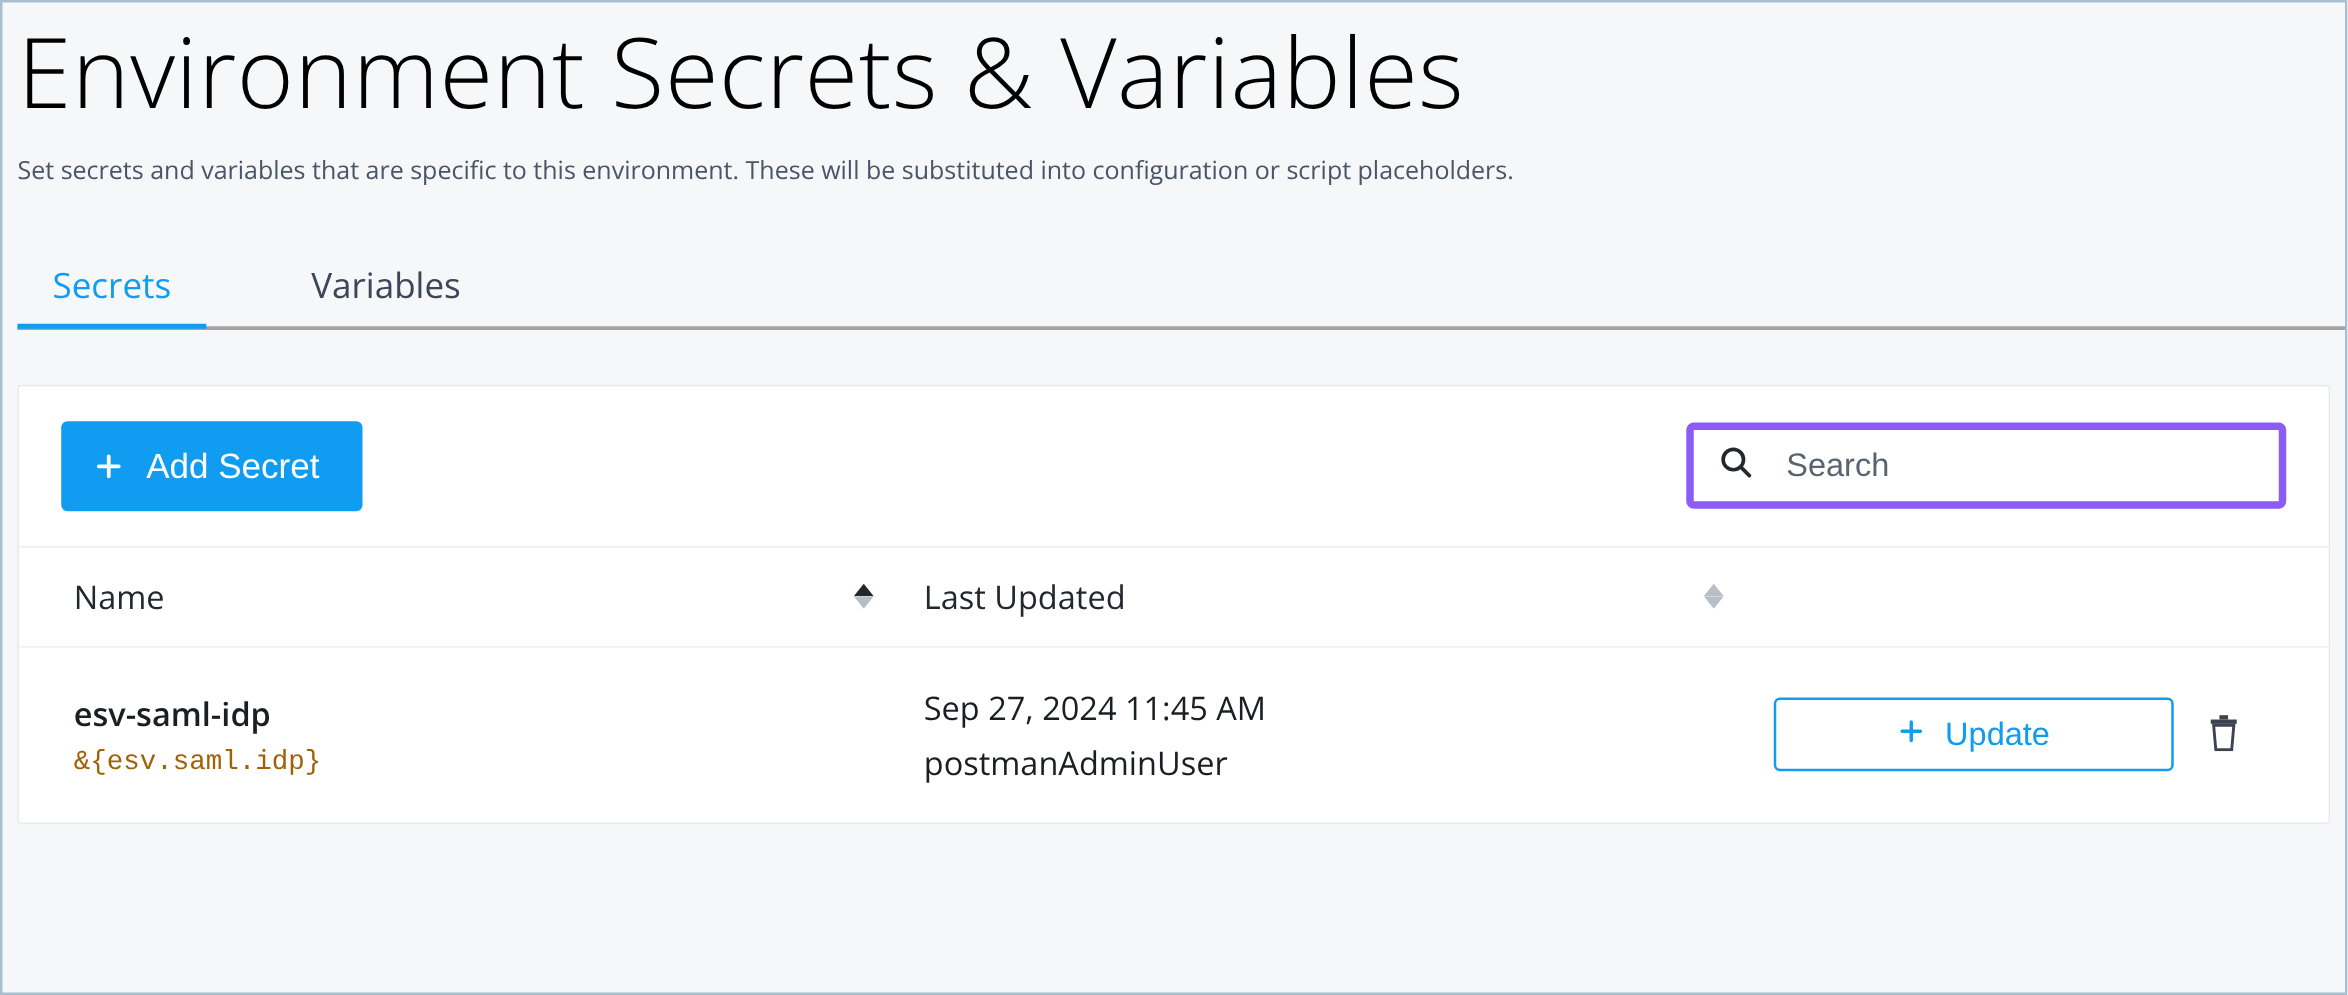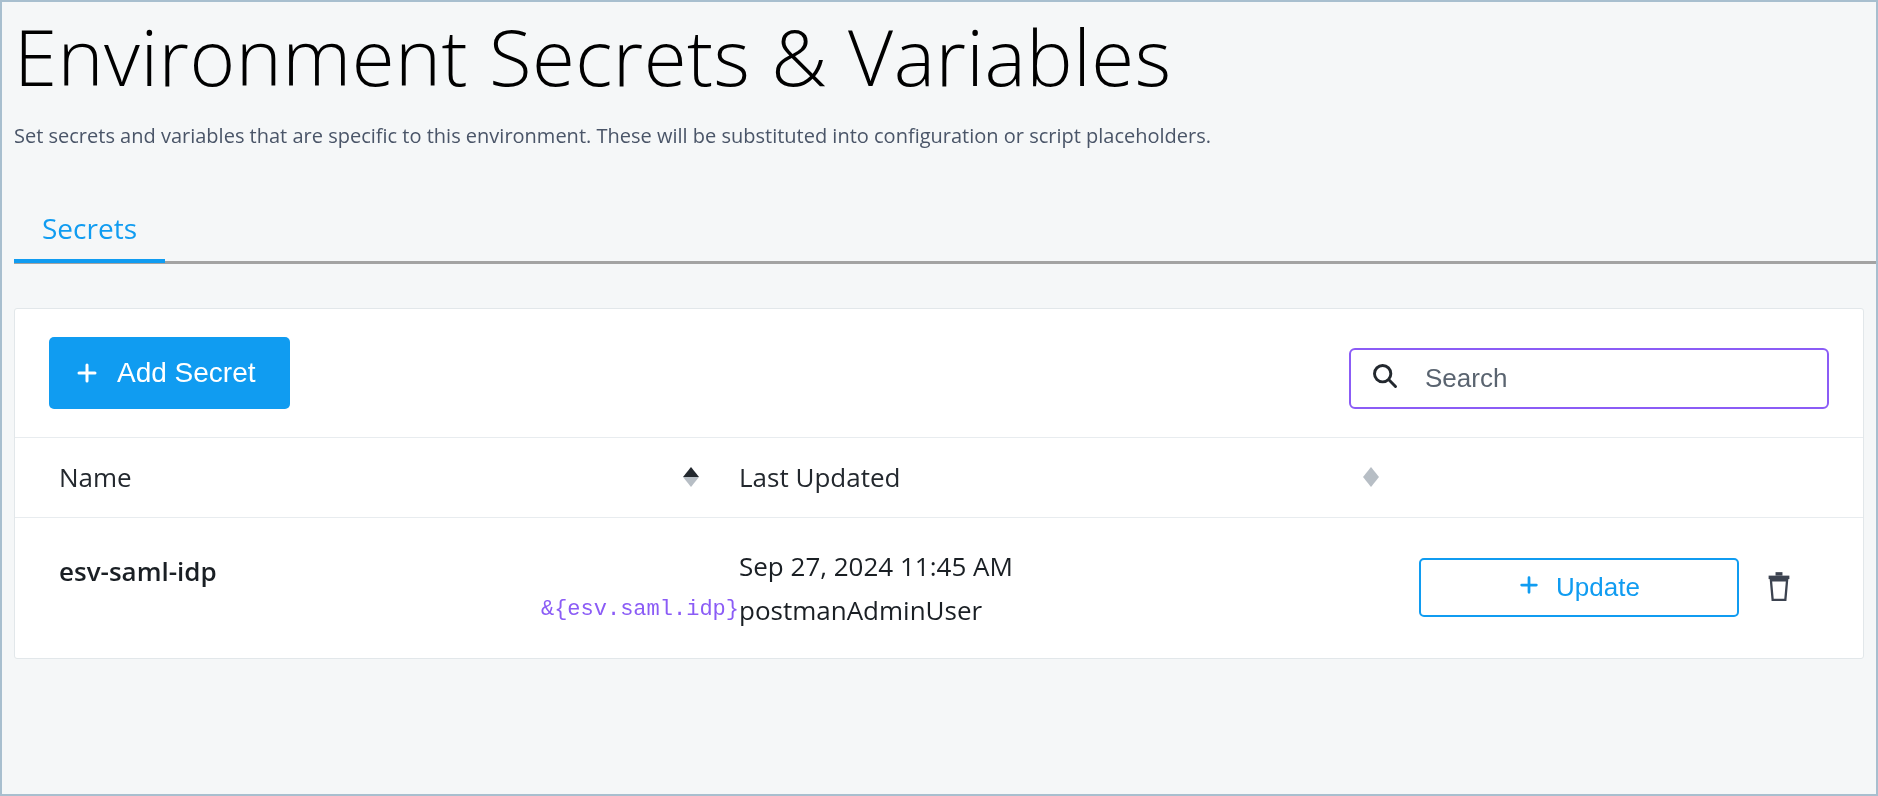--- a/index.html
+++ b/index.html
@@ -55,21 +55,21 @@
     background: #109cf1;
   }
   .card {
     margin: 44px 12px 0 12px;
     background: #fff;
     border: 1px solid #e2e7ea;
     border-radius: 3px;
   }
   .toolbar {
     display: flex;
-    align-items: flex-end;
+    align-items: center;
     justify-content: space-between;
     padding: 28px 34px;
     border-bottom: 1px solid #e8ecef;
   }
   .btn-primary {
     display: inline-flex;
     align-items: center;
     gap: 18px;
     background: #109cf1;
     color: #fff;
@@ -77,21 +77,21 @@
     border-radius: 5px;
     font-size: 28px;
     font-weight: 400;
     padding: 20px 34px 20px 26px;
     cursor: pointer;
   }
   .btn-primary .plus-icon svg { display:block; }
   .search-wrap {
     display: flex;
     align-items: center;
-    border: 2px solid #8b5cf6;
+    border: 6px solid #8b5cf6;
     border-radius: 6px;
     padding: 12px 20px;
     width: 480px;
     background: #fff;
   }
   .search-wrap .search-icon { margin-right: 24px; color:#23282e; }
   .search-input {
     border: none;
     outline: none;
     font-size: 26px;
@@ -126,22 +126,21 @@
   }
   .cell-name .primary {
     font-size: 26px;
     font-weight: 600;
     color: #1a1f24;
   }
   .cell-name .placeholder {
     margin-top: 8px;
     font-family: "Consolas","Menlo","Courier New",monospace;
     font-size: 22px;
-    color: #8b5cf6;
-    text-align: right;
+    color: #a16207;
   }
   .cell-updated .date {
     font-size: 26px;
     color: #1a1f24;
   }
   .cell-updated .user {
     margin-top: 8px;
     font-size: 26px;
     color: #1a1f24;
   }
@@ -174,20 +173,23 @@
 <body>
 
 <div class="page">
 
   <h1 class="page-title">Environment Secrets &amp; Variables</h1>
   <div class="page-subtitle">Set secrets and variables that are specific to this environment. These will be substituted into configuration or script placeholders.</div>
 
   <div class="tabs">
     <div class="tab active">
       <span>Secrets</span>
+    </div>
+    <div class="tab">
+      <span>Variables</span>
     </div>
   </div>
 
   <div class="card">
 
     <div class="toolbar">
       <button class="btn-primary">
         <span class="plus-icon">
           <svg width="24" height="24" viewBox="0 0 24 24">
               <path d="M12 4v16M4 12h16" stroke="#fff" stroke-width="3" stroke-linecap="round"></path>

